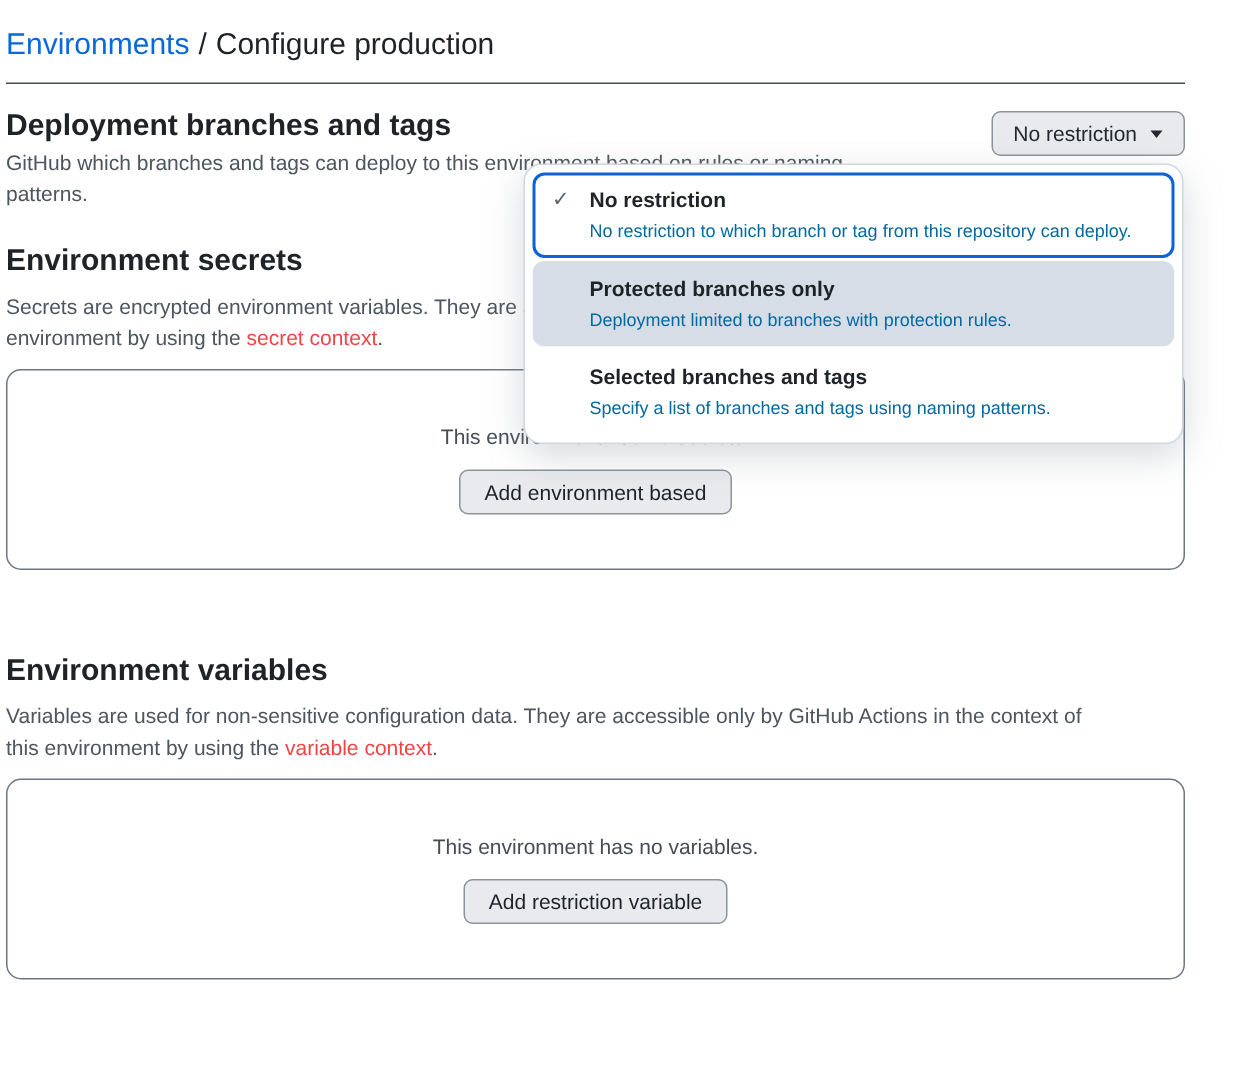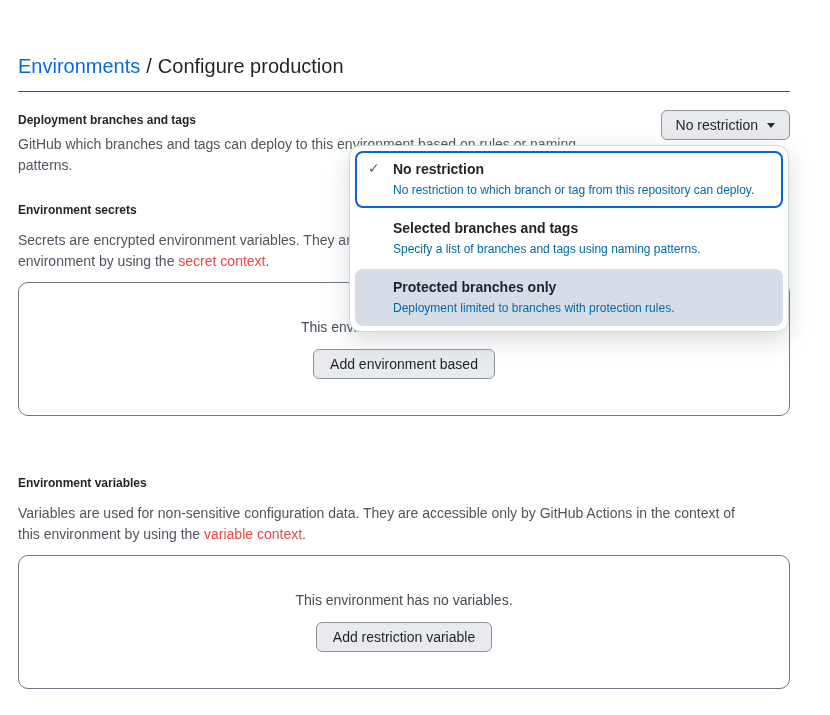--- a/index.html
+++ b/index.html
@@ -3,31 +3,31 @@
 <meta charset="utf-8">
 <style>
   * { box-sizing: border-box; margin: 0; padding: 0; }
   html, body {
     width: 830px; height: 715px;
     background: #ffffff;
     font-family: "Liberation Sans", "DejaVu Sans", sans-serif;
     color: #1f2328;
     overflow: hidden;
   }
-  .content { position: relative; padding: 16px 40px 0 18px; width: 830px; margin-top: 36px; }
+  .content { position: relative; padding: 16px 40px 0 4px; width: 830px; }
 
   
   .page-title { font-size: 20px; font-weight: 400; line-height: 28px; }
   .page-title a { color: #0969da; text-decoration: none; cursor: pointer; }
   .page-title .sep { margin: 0 6px; color: #1f2328; }
   .title-rule { border: none; border-top: 1px solid #454c54; margin-top: 11px; }
 
   
   .dep-row { display: flex; justify-content: space-between; align-items: flex-start; margin-top: 18px; }
-  h3.section-h { font-size: 12px; font-weight: bold; color: #1f2328; line-height: 20px; }
+  h3.section-h { font-size: 20px; font-weight: bold; color: #1f2328; line-height: 20px; }
   .desc { font-size: 14px; line-height: 21px; color: #4d555e; margin-top: 4px; }
   .desc .line { display: block; }
   .desc a { color: #ef4444; cursor: pointer; }
 
   .select-btn {
     display: inline-flex; align-items: center; gap: 9px;
     background: #e8eaed;
     border: 1px solid #8c939a;
     border-radius: 6px;
     padding: 6px 14px;
@@ -115,30 +115,30 @@
   </div>
 
   <div class="dropdown">
     <div class="menu-item selected">
       <div class="mi-inner">
         <span class="mi-check">✓</span>
         <div class="mi-title">No restriction</div>
         <div class="mi-desc">No restriction to which branch or tag from this repository can deploy.</div>
       </div>
     </div>
+    <div class="menu-item highlighted">
+      <div class="mi-inner">
+        <div class="mi-title">Protected branches only</div>
+        <div class="mi-desc">Deployment limited to branches with protection rules.</div>
+      </div>
+    </div>
     <div class="menu-item">
       <div class="mi-inner">
         <div class="mi-title">Selected branches and tags</div>
         <div class="mi-desc">Specify a list of branches and tags using naming patterns.</div>
-      </div>
-    </div>
-    <div class="menu-item highlighted">
-      <div class="mi-inner">
-        <div class="mi-title">Protected branches only</div>
-        <div class="mi-desc">Deployment limited to branches with protection rules.</div>
       </div>
     </div>
   </div>
 
   <div class="secrets-section">
     <h3 class="section-h">Environment secrets</h3>
     <p class="desc section-desc">
       <span class="line">Secrets are encrypted environment variables. They are accessible only by GitHub Actions in the context of this</span>
       <span class="line"><span>environment by using the </span><a>secret context</a><span>.</span></span>
     </p>

